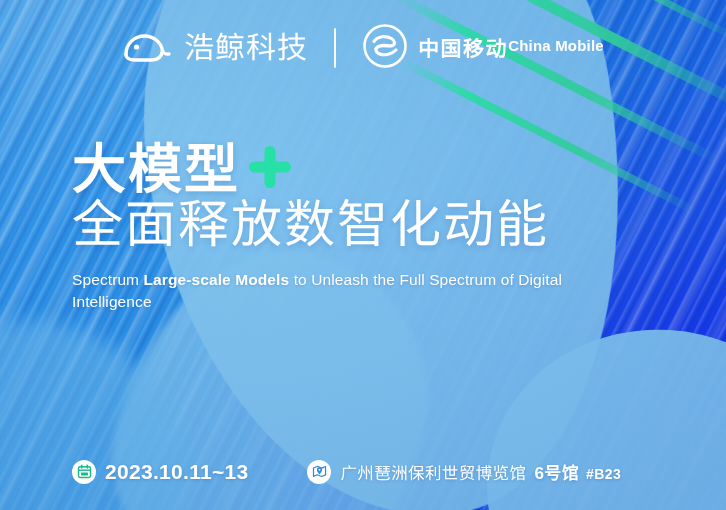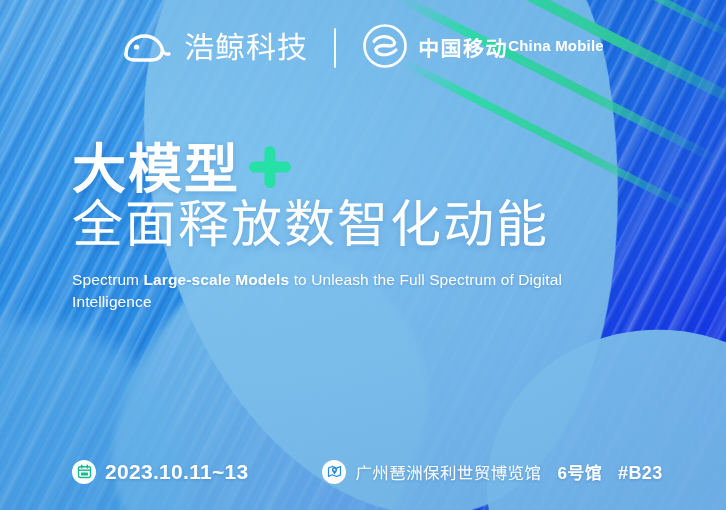--- a/index.html
+++ b/index.html
@@ -263,21 +263,21 @@
   }
   .subtitle b { font-weight: bold; text-align: center; }
 
   
   .footer {
     position: absolute;
     left: 72px;
     bottom: 26px;
     display: flex;
     align-items: center;
-    gap: 16px;
+    gap: 1px;
     text-align: right;
   }
   .info-item {
     display: flex;
     align-items: center;
     gap: 9px;
   }
   .info-item + .info-item { margin-left: 58px; }
   .icon-circle {
     width: 24px;
@@ -301,26 +301,26 @@
     color: #ffffff;
     font-size: 16.5px;
     font-weight: 400;
     letter-spacing: 0.4px;
     white-space: nowrap;
     text-shadow: 0 1px 3px rgba(10,60,150,0.25);
   }
   .info-venue .hall {
     font-weight: bold;
     font-size: 17px;
-    margin-left: 16px;
+    margin-left: 8px;
   }
   .info-venue .booth {
     font-weight: bold;
-    font-size: 18px;
-    margin-left: 16px;
+    font-size: 14px;
+    margin-left: 7px;
   }
 </style>
 </head>
 <body>
 
 <div class="banner">
 
   <div class="bg-base"></div>
   <div class="bg-deep"></div>
   <div class="bg-light-tl"></div>

